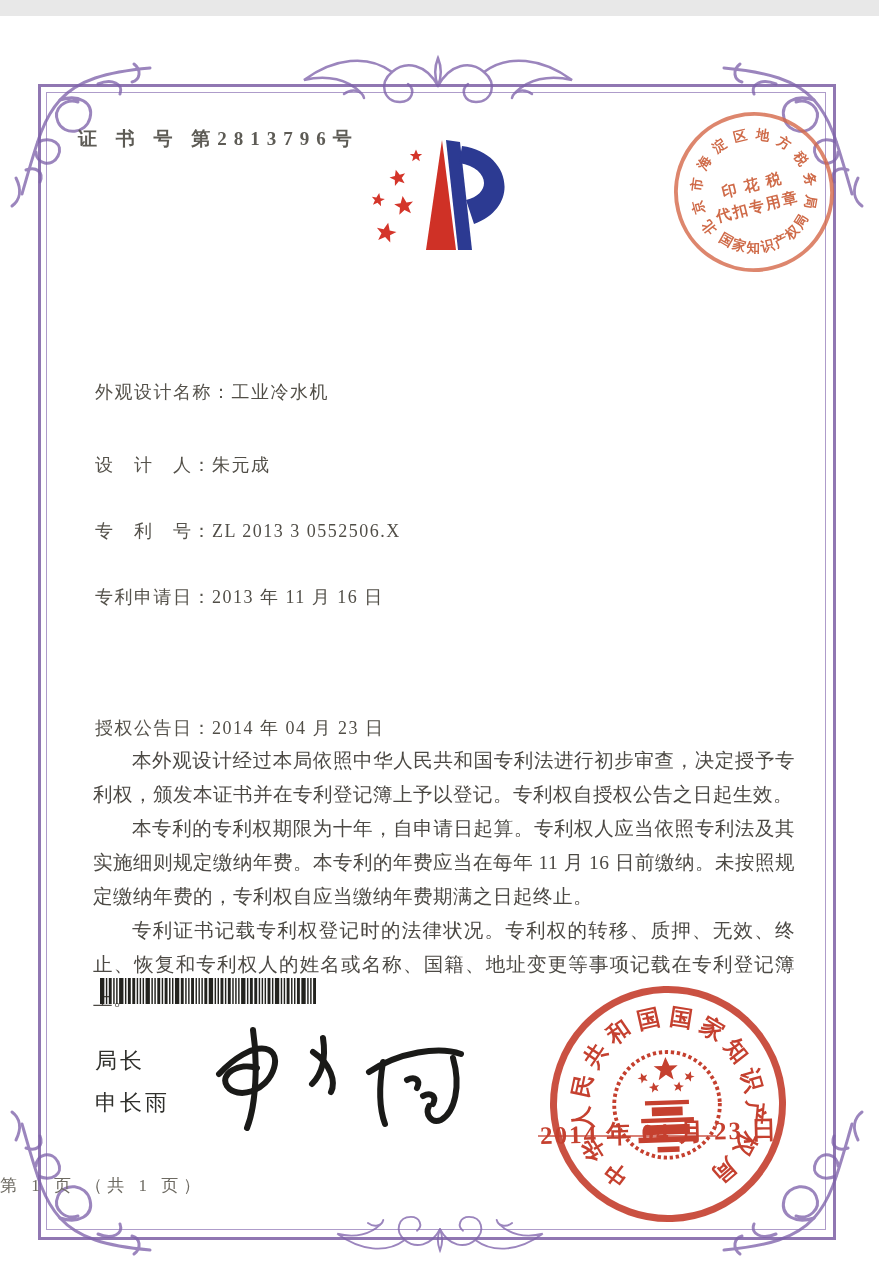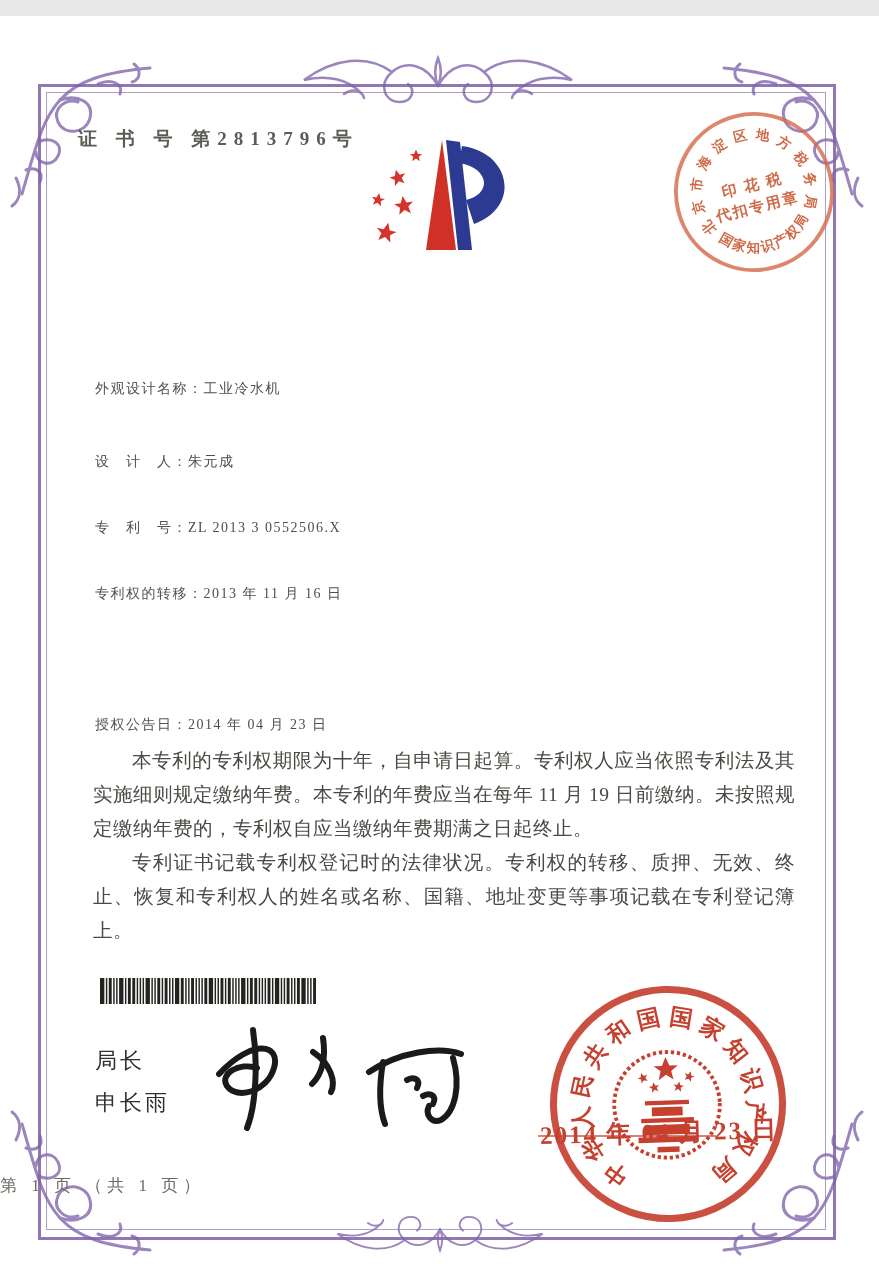--- a/index.html
+++ b/index.html
@@ -17,21 +17,21 @@
   .orn.bl{transform:scaleY(-1);}
   .orn.br{transform:scale(-1,-1);}
   .orn.bc{transform:scaleY(-1);}
 
   
   .cert-no{left:78px;top:110px;font-size:19px;letter-spacing:7px;color:#5d5b55;font-weight:600;}
   .title{left:120px;top:238px;width:640px;text-align:center;font-size:46px;
          letter-spacing:9px;color:#1b1b19;font-weight:600;}
 
   
-  .field{left:95px;font-size:14px;color:#55524b;letter-spacing:1.5px;white-space:nowrap;}
+  .field{left:95px;font-size:18px;color:#55524b;letter-spacing:1.5px;white-space:nowrap;}
   .field .val{color:#514e47;}
 
   
   .body-text{left:93px;top:728px;width:702px;font-size:19.5px;line-height:34px;
              color:#4c4944;text-align:justify;letter-spacing:.5px;}
   .body-text p{margin:0;text-indent:2em;}
 
   
   .sig-label{left:95px;font-size:22px;color:#30302c;letter-spacing:3px;}
 
@@ -155,28 +155,29 @@
   <div class="abs field" style="top:364px">
     <span>外观设计名称：</span><span class="val">工业冷水机</span>
   </div>
   <div class="abs field" style="top:437px">
     <span>设　计　人：</span><span class="val">朱元成</span>
   </div>
   <div class="abs field" style="top:503px">
     <span>专　利　号：</span><span class="val">ZL 2013 3 0552506.X</span>
   </div>
   <div class="abs field" style="top:569px">
-    <span>专利权的转移：</span><span class="val">2013 年 11 月 16 日</span>
+    <span>专利申请日：</span><span class="val">2013 年 11 月 16 日</span>
   </div>
   <div class="abs field" style="top:700px">
     <span>授权公告日：</span><span class="val">2014 年 04 月 23 日</span>
   </div>
 
   <div class="abs body-text">
-    <p>本专利的专利权期限为十年，自申请日起算。专利权人应当依照专利法及其实施细则规定缴纳年费。本专利的年费应当在每年 11 月 19 日前缴纳。未按照规定缴纳年费的，专利权自应当缴纳年费期满之日起终止。</p>
+    <p>本外观设计经过本局依照中华人民共和国专利法进行初步审查，决定授予专利权，颁发本证书并在专利登记簿上予以登记。专利权自授权公告之日起生效。</p>
+    <p>本专利的专利权期限为十年，自申请日起算。专利权人应当依照专利法及其实施细则规定缴纳年费。本专利的年费应当在每年 11 月 16 日前缴纳。未按照规定缴纳年费的，专利权自应当缴纳年费期满之日起终止。</p>
     <p>专利证书记载专利权登记时的法律状况。专利权的转移、质押、无效、终止、恢复和专利权人的姓名或名称、国籍、地址变更等事项记载在专利登记簿上。</p>
   </div>
 
   <svg class="abs" style="left:100px;top:962px" width="238" height="26" viewBox="0 0 238 26">
     <g fill="#23231f">
         <rect x="0" y="0" width="4.35" height="26"></rect>
         <rect x="5.85" y="0" width="1.45" height="26"></rect>
         <rect x="8.8" y="0" width="2.90" height="26"></rect>
         <rect x="13.200000000000001" y="0" width="1.45" height="26"></rect>
         <rect x="16.150000000000002" y="0" width="1.45" height="26"></rect>

